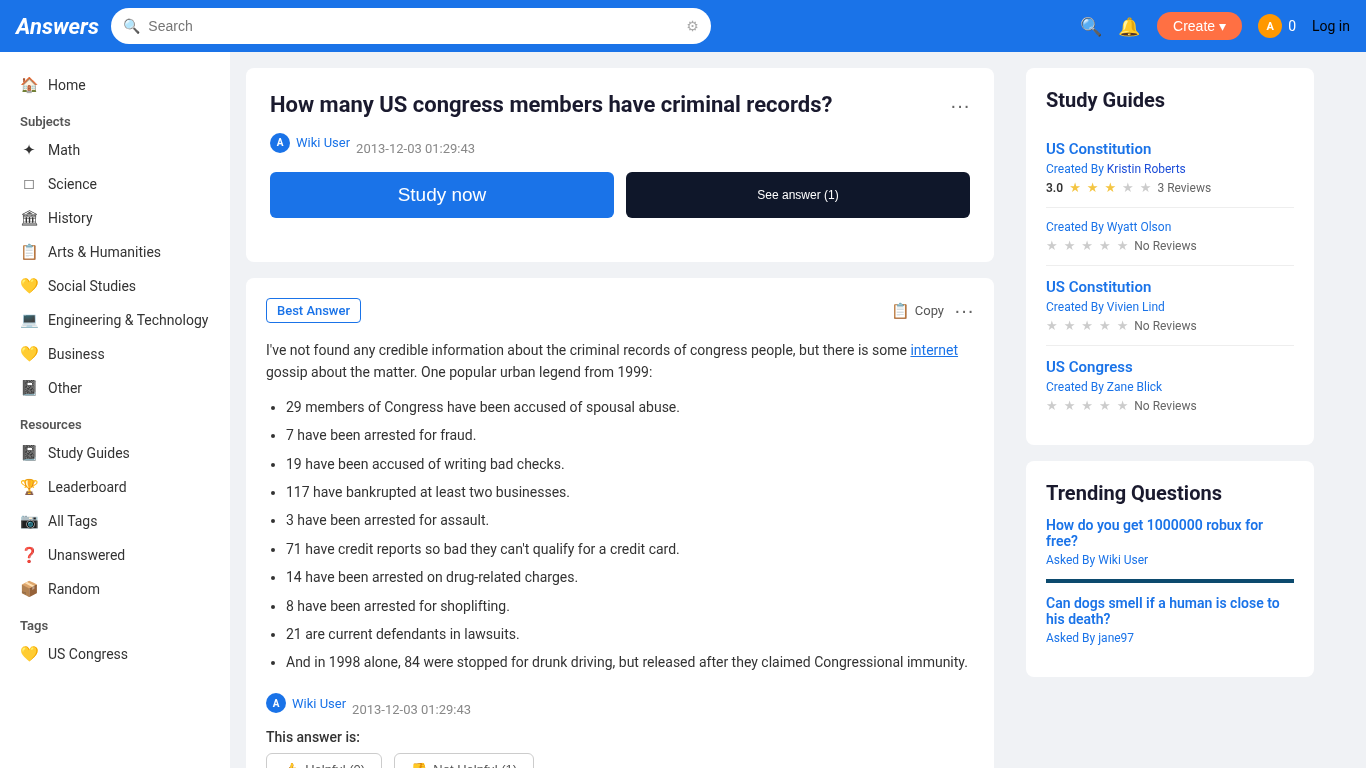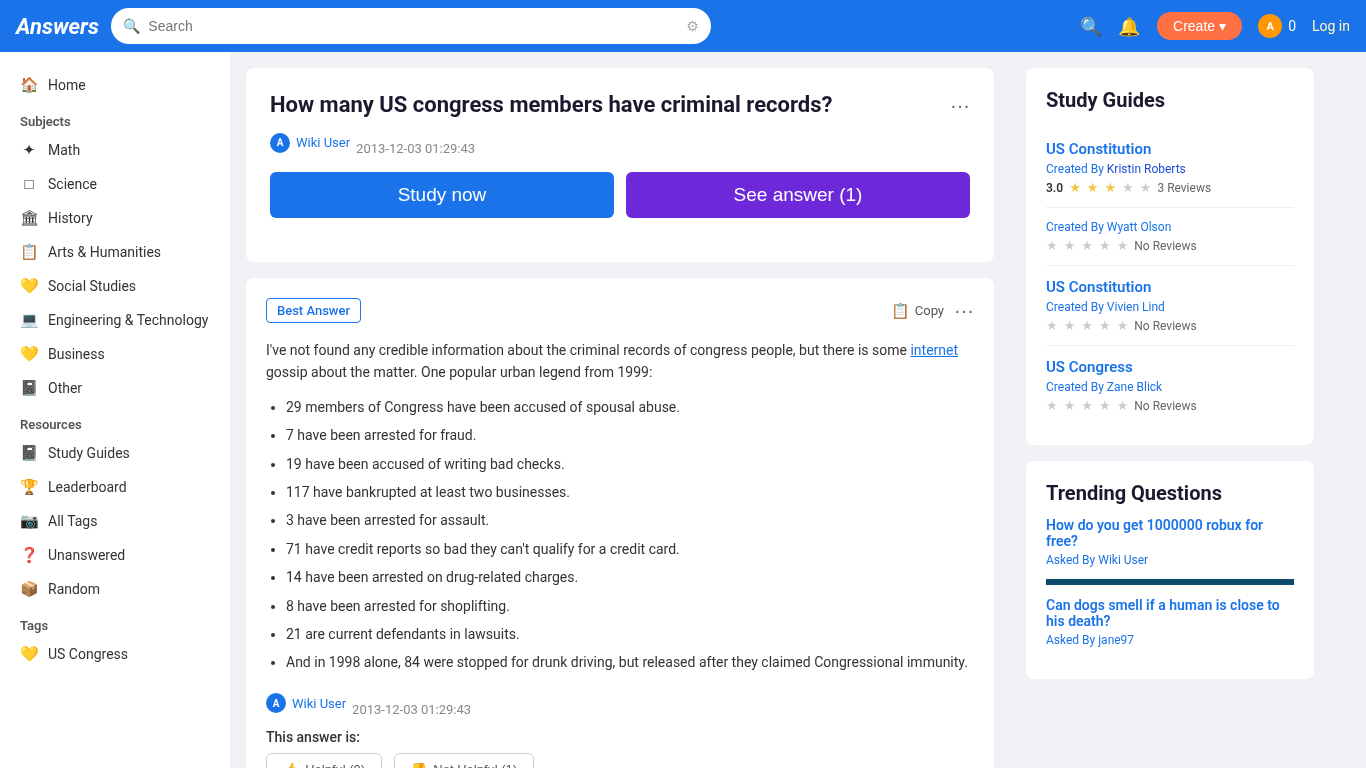--- a/index.html
+++ b/index.html
@@ -10,21 +10,21 @@
     .header-logo { color: white; font-size: 22px; font-weight: bold; font-style: italic; white-space: nowrap; }
     .header-search { flex: 1; max-width: 600px; background: white; border-radius: 24px; display: flex; align-items: center; padding: 0 12px; height: 36px; gap: 8px; }
     .header-search input { border: none; outline: none; flex: 1; font-size: 14px; }
     .header-search-icon { color: #888; }
     .header-filter-icon { color: #aaa; cursor: pointer; }
     .header-right { margin-left: auto; display: flex; align-items: center; gap: 16px; }
     .header-icon { color: white; cursor: pointer; font-size: 18px; }
     .header-create-btn { background: #ff7043; color: white; border: none; border-radius: 20px; padding: 6px 16px; cursor: pointer; font-size: 14px; font-weight: 500; display: flex; align-items: center; gap: 4px; }
     .header-coins { background: #ff9800; border-radius: 50%; width: 24px; height: 24px; display: flex; align-items: center; justify-content: center; color: white; font-size: 11px; font-weight: bold; }
     .header-coins-label { color: white; font-size: 14px; }
-    .header-login { color: #fef9c3; cursor: pointer; font-size: 14px; }
+    .header-login { color: #000000; cursor: pointer; font-size: 14px; }
 
     
     .layout { display: flex; min-height: calc(100vh - 52px); }
 
     
     .sidebar { width: 230px; background: white; padding: 16px 0; flex-shrink: 0; overflow-y: auto; }
     .sidebar-item { display: flex; align-items: center; gap: 10px; padding: 8px 20px; cursor: pointer; color: #333; font-size: 14px; }
     .sidebar-section-title { padding: 12px 20px 4px; color: #555; font-size: 13px; font-weight: 600; }
     .sidebar-icon { width: 18px; text-align: center; font-size: 15px; }
 
@@ -32,21 +32,21 @@
     .main { flex: 1; padding: 16px; max-width: 780px; }
     .question-card { background: white; border-radius: 8px; padding: 24px; margin-bottom: 16px; }
     .question-header { display: flex; justify-content: space-between; align-items: flex-end; margin-bottom: 12px; }
     .question-title { font-size: 22px; font-weight: 700; color: #1a1a2e; flex: 1; }
     .question-meta { display: flex; align-items: center; gap: 6px; margin-bottom: 16px; }
     .wiki-user-icon { width: 20px; height: 20px; border-radius: 50%; background: #1a73e8; display: flex; align-items: center; justify-content: center; color: white; font-size: 10px; font-weight: bold; }
     .question-author { color: #1a73e8; font-size: 13px; }
     .question-date { color: #888; font-size: 13px; margin-top: 12px; }
     .question-actions { display: flex; gap: 12px; margin-bottom: 20px; }
     .btn-study { flex: 1; background: #1a73e8; color: white; border: none; border-radius: 6px; padding: 12px; font-size: 19px; font-weight: 500; cursor: pointer; }
-    .btn-answer { flex: 1; background: #6d28d9; color: white; border: none; border-radius: 6px; padding: 12px; font-size: 19px; font-weight: 500; cursor: pointer; }
+    .btn-answer { flex: 1; background: #0f172a; color: white; border: none; border-radius: 6px; padding: 12px; font-size: 12px; font-weight: 500; cursor: pointer; }
 
     
     .answer-card { background: white; border-radius: 8px; padding: 20px; }
     .answer-header { display: flex; justify-content: space-between; align-items: center; margin-bottom: 16px; }
     .best-answer-badge { background: white; border: 1.5px solid #1a73e8; color: #1a73e8; padding: 4px 10px; border-radius: 4px; font-size: 13px; font-weight: 500; }
     .answer-actions { display: flex; align-items: center; gap: 10px; }
     .copy-btn { display: flex; align-items: center; gap: 5px; color: #555; cursor: pointer; font-size: 13px; }
     .copy-icon { font-size: 15px; }
     .answer-body { line-height: 1.6; color: #333; font-size: 14px; }
     .answer-body p { margin-bottom: 12px; }
@@ -66,21 +66,21 @@
     .guide-item { padding: 12px 0; border-bottom: 1px solid #eee; }
     .guide-item:last-child { border-bottom: none; }
     .guide-title { font-size: 15px; font-weight: 600; color: #1a73e8; margin-bottom: 4px; cursor: pointer; }
     .guide-creator { font-size: 12px; color: #666; margin-bottom: 4px; }
     .guide-creator span { color: #1a73e8; }
     .stars { display: flex; align-items: center; gap: 6px; font-size: 12px; color: #666; }
     .star { color: #f4c542; font-size: 13px; }
     .star.empty { color: #ccc; }
     .rating-val { font-weight: 600; color: #333; }
     .trending-title { font-size: 20px; font-weight: 700; color: #1a1a2e; }
-    .trending-item { padding: 12px 0; border-bottom: 6px solid #0c4a6e; }
+    .trending-item { padding: 12px 0; border-bottom: 4px solid #0c4a6e; }
     .trending-item:last-child { border-bottom: none; }
     .trending-q { font-size: 14px; font-weight: 600; color: #1a73e8; margin-bottom: 4px; cursor: pointer; }
     .trending-by { font-size: 12px; color: #666; }
     .trending-by span { color: #1a73e8; }
 
     .ellipsis-btn { background: none; border: none; cursor: pointer; font-size: 20px; color: #666; }
   </style>
 </head>
 <body>
 

